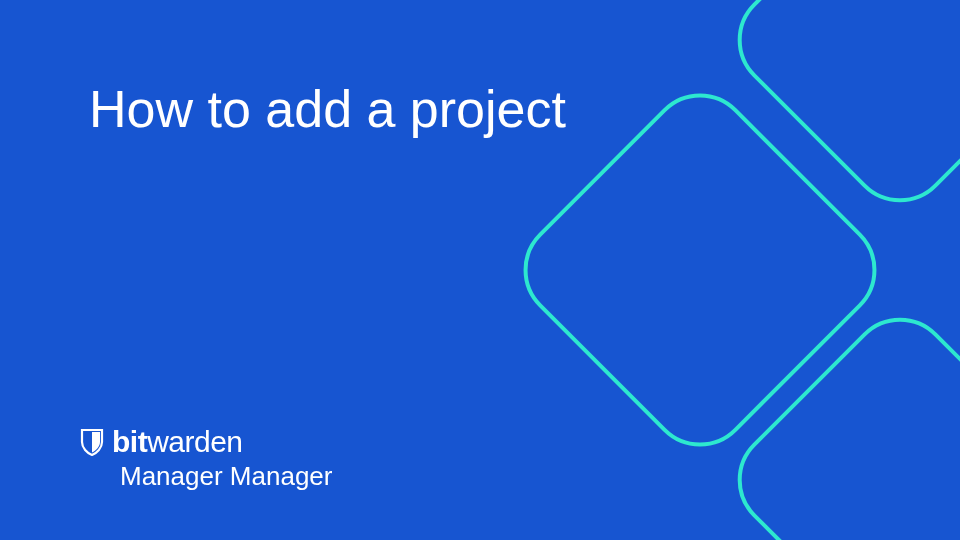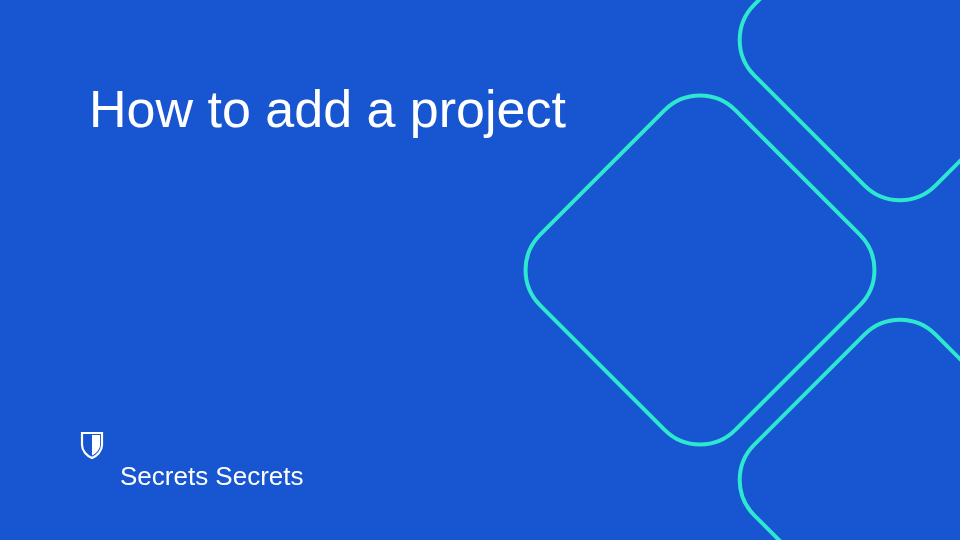--- a/index.html
+++ b/index.html
@@ -75,21 +75,22 @@
 <div class="title">How to add a project</div>
 
 <div class="brand">
   <div class="brand-row">
     <span class="shield-icon">
       <svg width="24" height="28" viewBox="0 0 24 28" fill="none">
         <path d="M2 2 H22 V14 C22 20 17 25 12 27 C7 25 2 20 2 14 V2 Z" stroke="#ffffff" stroke-width="2.2" fill="none"></path>
         <path d="M12 4 V24.5 C16 22.5 20 18.5 20 14 V4 H12 Z" fill="#ffffff"></path>
       </svg>
     </span>
+    <span class="brand-name"><span class="bold">bit</span><span>warden</span></span>
   </div>
-  <div class="brand-sub">Secrets Secrets</div>
+  <div class="brand-sub">Manager Manager</div>
 </div>
 
 <div class="shapes">
   <div class="diamond d1"></div>
   <div class="diamond d2"></div>
   <div class="diamond d3"></div>
 </div>
 
 </body></html>

